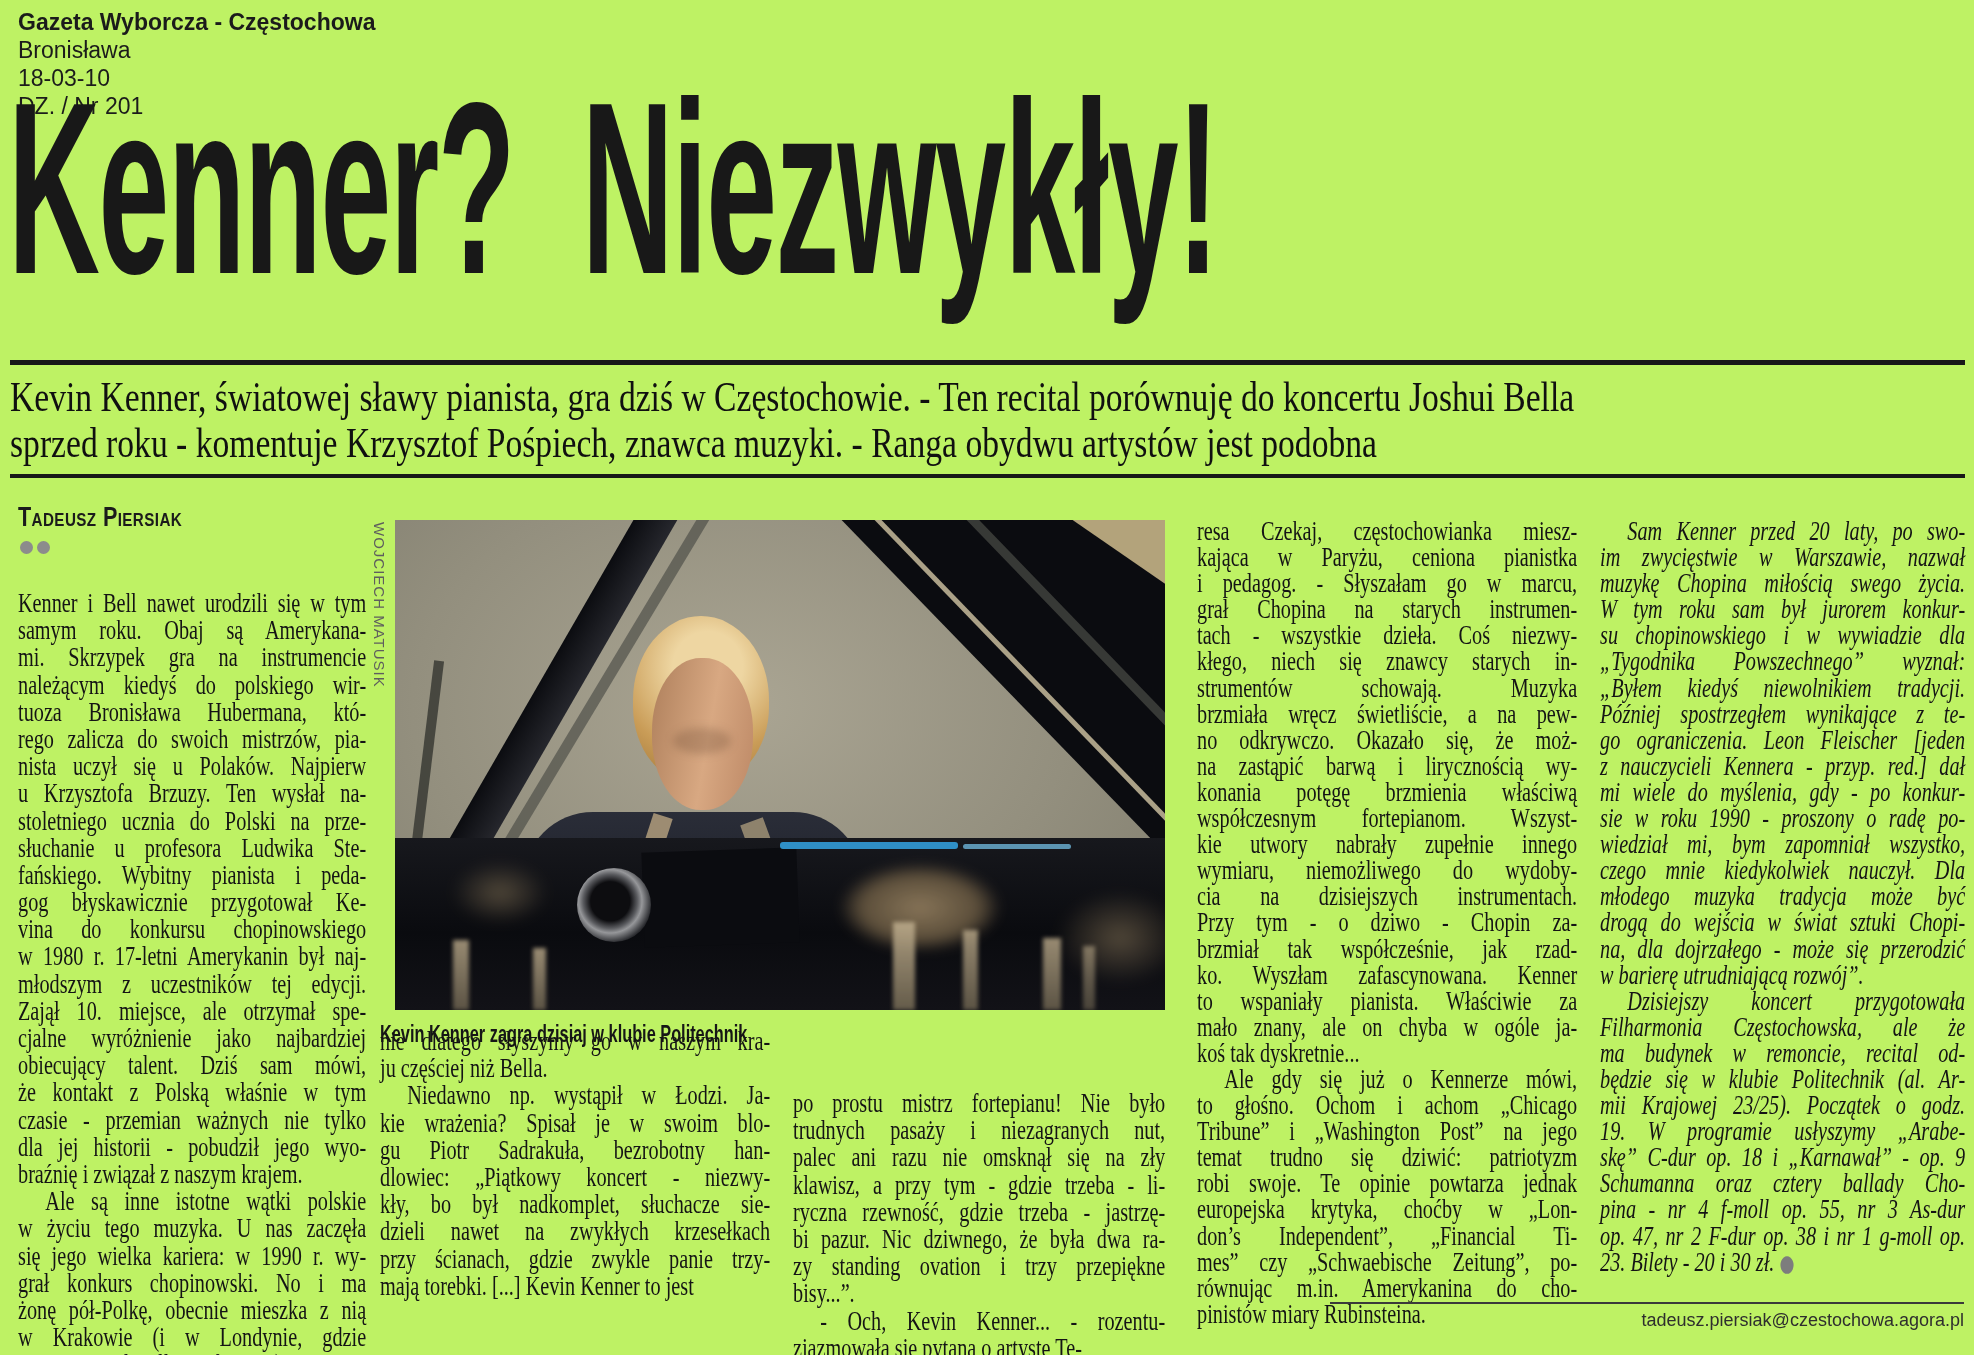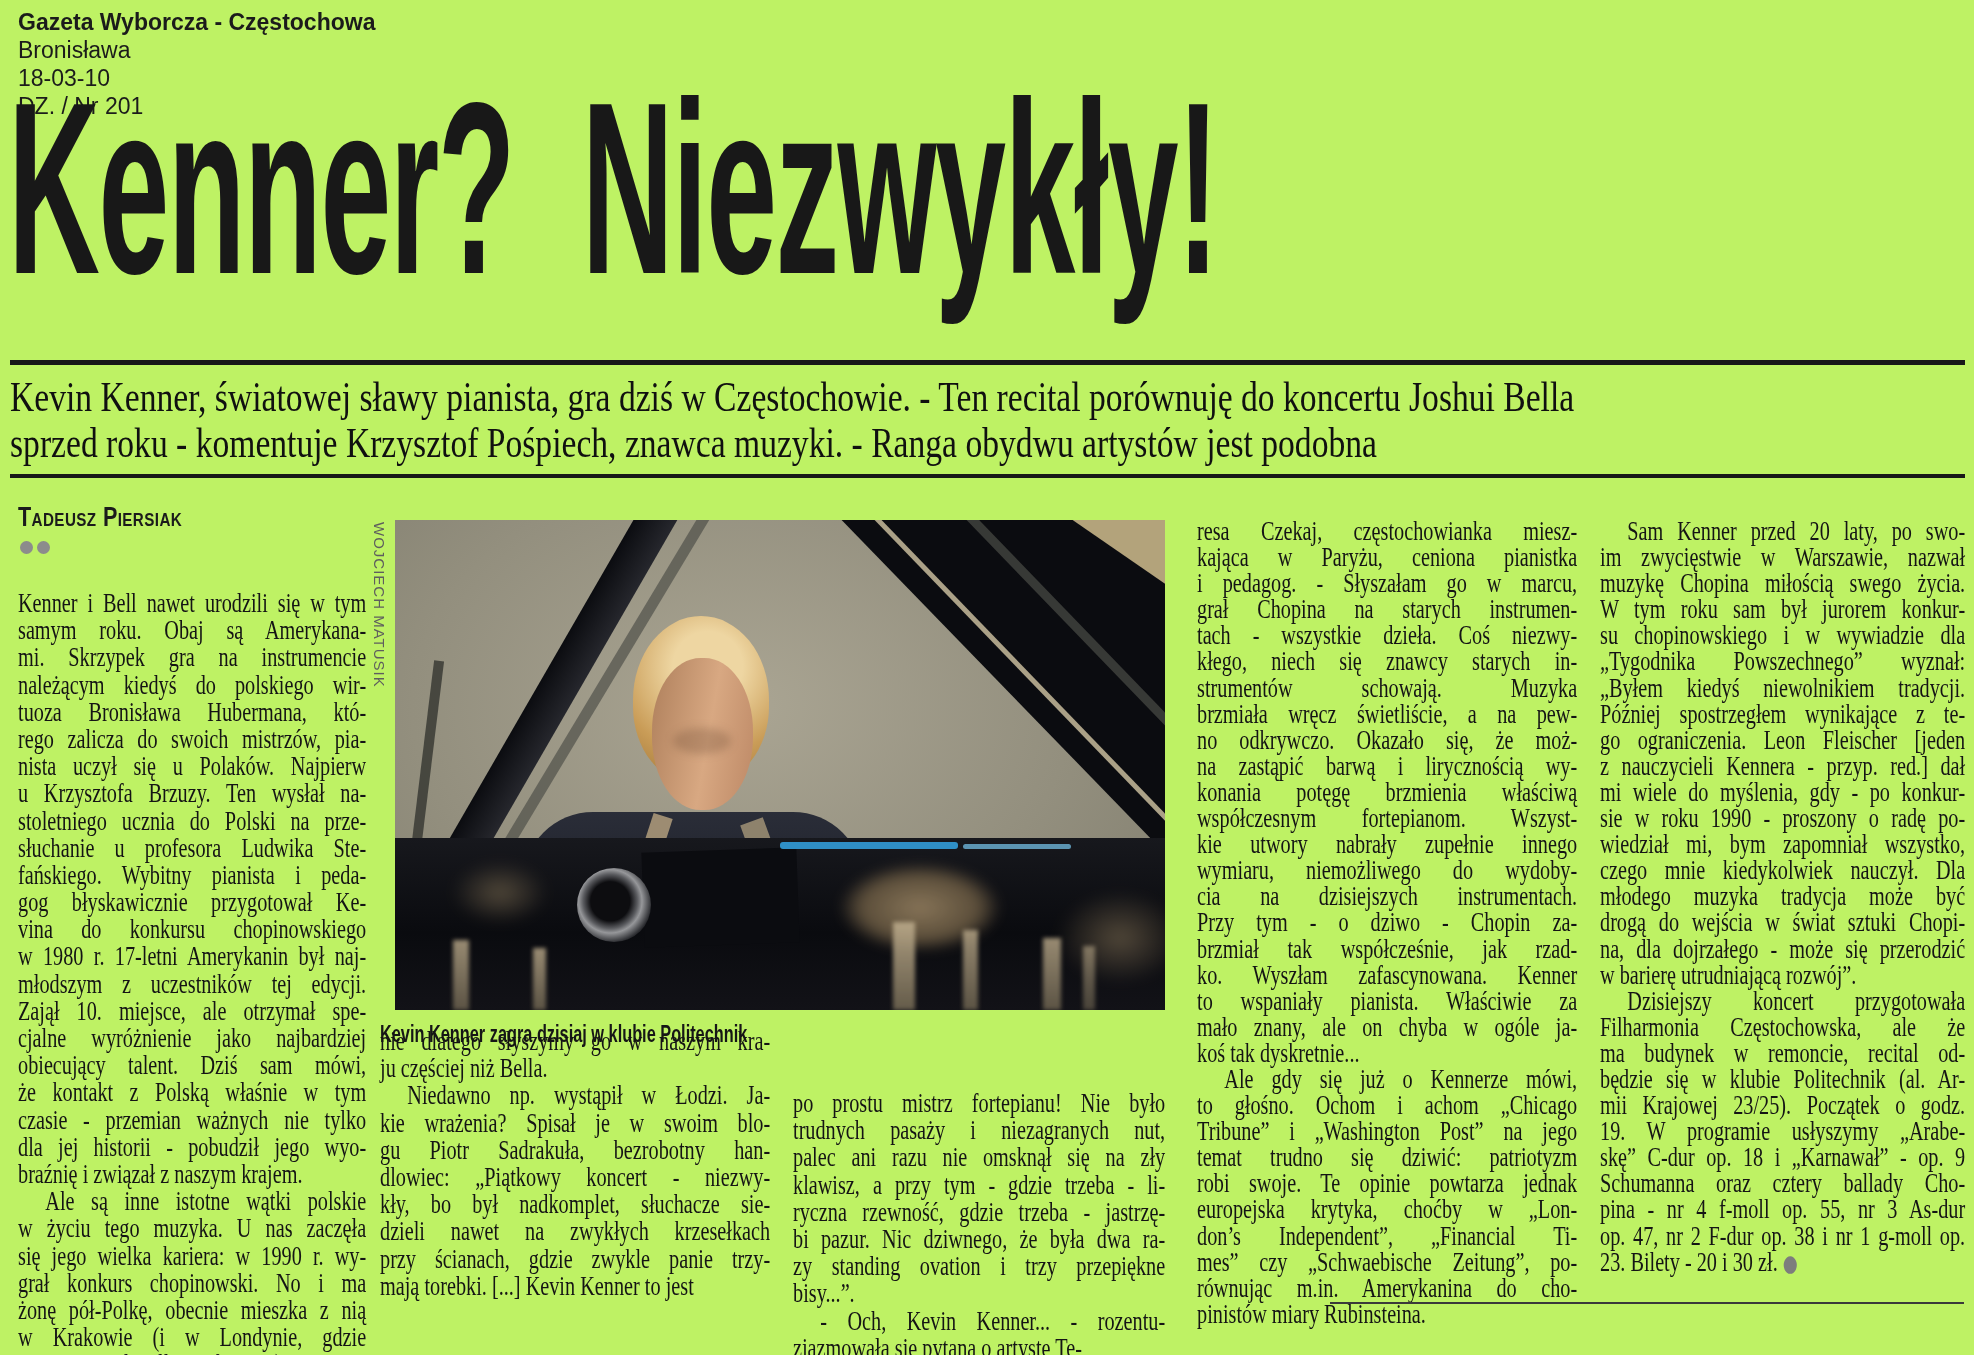--- a/index.html
+++ b/index.html
@@ -32,21 +32,21 @@
   .byline-dots{position:absolute;left:20px;top:540px;}
   .byline-dots .dot{display:inline-block;width:13px;height:13px;border-radius:50%;background:#8c8c8c;margin-right:4px;}
 
   
   .col{position:absolute;}
   .col-in{transform:scaleX(.75);transform-origin:0 0;width:133.4%;font-size:27px;}
   #col1{left:18px;top:590px;width:348px;}
   #col2{left:380px;top:1028px;width:390px;}
   #col3{left:793px;top:1090px;width:372px;}
   #col4{left:1197px;top:518px;width:380px;}
-  #col5{left:1600px;top:518px;width:365px;}
+  #col5{left:1600px;top:518px;width:365px;font-style:italic;}
   #col1 .ln,#col2 .ln,#col3 .ln{height:27.2px;line-height:27.2px;}
   #col4 .ln,#col5 .ln{height:26.1px;line-height:26.1px;}
   .ln{text-align:justify;text-align-last:justify;white-space:normal;}
   .ln.pe{text-align-last:left;}
   .ln.ind{text-indent:1.35em;}
   .end-mark{color:#7d7d7d;font-family:"DejaVu Sans",sans-serif;font-size:.85em;}
 
   
   .photo-credit{position:absolute;left:366px;top:522px;height:230px;width:22px;
                 font-family:"Liberation Sans","DejaVu Sans",sans-serif;font-size:15px;letter-spacing:1px;
@@ -294,14 +294,15 @@
         <div class="ln" data-name="article-line">19. W programie usłyszymy „Arabe-</div>
         <div class="ln" data-name="article-line">skę” C-dur op. 18 i „Karnawał” - op. 9</div>
         <div class="ln" data-name="article-line">Schumanna oraz cztery ballady Cho-</div>
         <div class="ln" data-name="article-line">pina - nr 4 f-moll op. 55, nr 3 As-dur</div>
         <div class="ln" data-name="article-line">op. 47, nr 2 F-dur op. 38 i nr 1 g-moll op.</div>
         <div class="ln pe" data-name="article-line">23. Bilety - 20 i 30 zł. <span class="end-mark" data-name="article-end-mark-icon">●</span></div>
       </div>
   </div>
 
   <div class="footer-rule" data-name="footer-rule"></div>
+  <div class="email" data-name="contact-email">tadeusz.piersiak@czestochowa.agora.pl</div>
 
 </div>
 
 </body></html>

